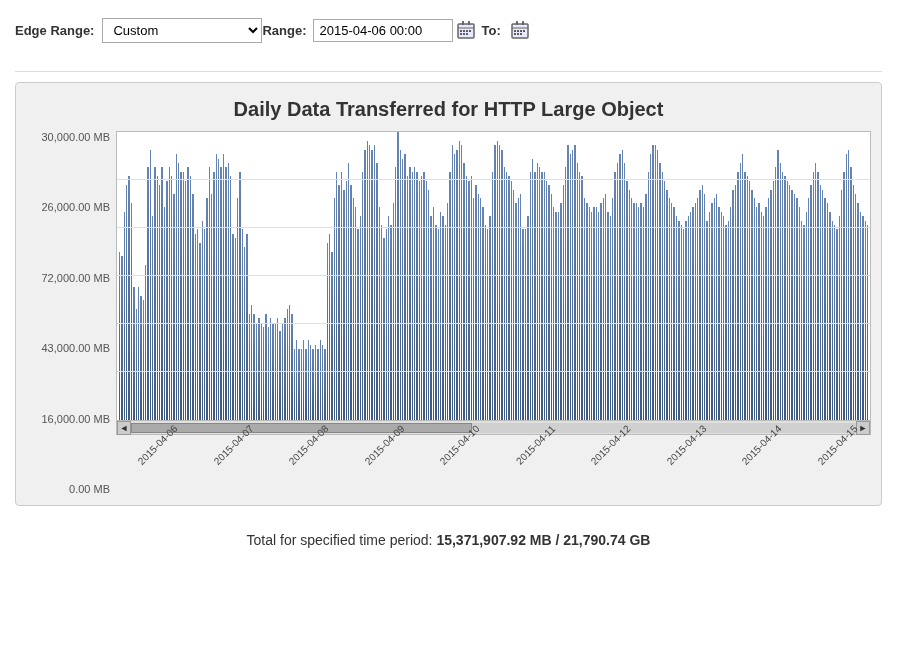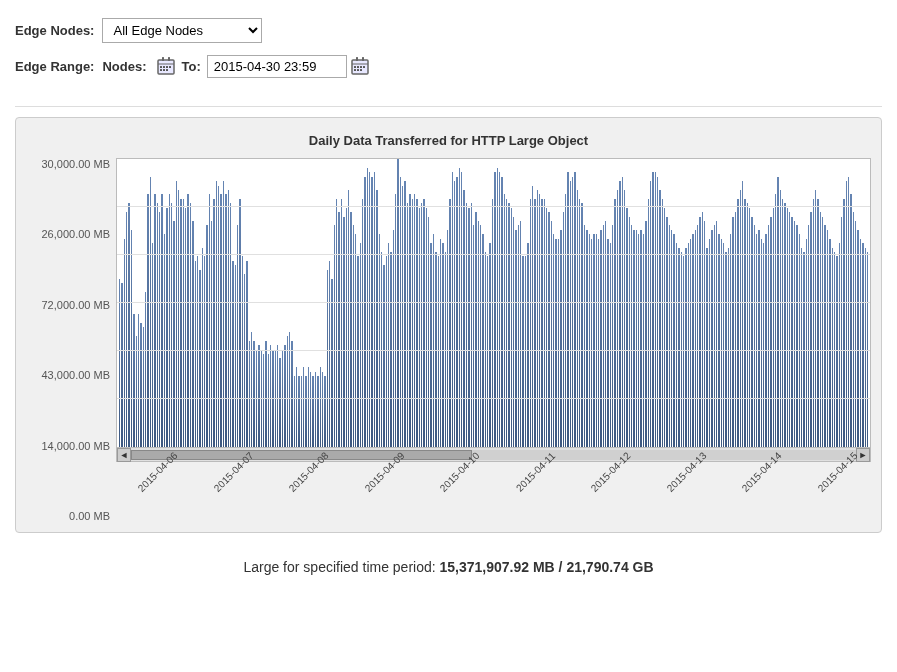--- a/index.html
+++ b/index.html
@@ -61,21 +61,21 @@
     }
     .chart-container {
       margin: 10px 0;
       border: 1px solid #ccc;
       border-radius: 4px;
       background: #f0f0f0;
       padding: 15px 10px 10px 10px;
     }
     .chart-title {
       text-align: center;
-      font-size: 13px;
+      font-size: 20px;
       font-weight: bold;
       margin-bottom: 10px;
     }
     .chart-area {
       display: flex;
       align-items: stretch;
     }
     .y-axis {
       display: flex;
       flex-direction: column;
@@ -197,43 +197,45 @@
       border: none;
       border-top: 1px solid #ddd;
       margin: 8px 0;
     }
   </style>
 </head>
 <body>
 
 <div class="controls">
   <div class="control-row">
-    <span class="control-label">Edge Nodes:</span>
-    <select><option>All Edge Nodes</option></select>
-  </div>
-  <div class="control-row">
     <span class="control-label">Edge Range:</span>
-    <span class="from-label">Nodes:</span>
+    <select>
+      <option>Custom</option>
+      <option>Last 7 Days</option>
+      <option>Last 30 Days</option>
+      <option>Last 90 Days</option>
+    </select>
+    <span class="from-label">Range:</span>
+    <input class="date-input" type="text" value="2015-04-06 00:00" style="">
     <span class="cal-icon" title="calendar">
       <svg viewBox="0 0 20 20" fill="none" xmlns="http://www.w3.org/2000/svg">
         <rect x="2" y="4" width="16" height="14" rx="1" stroke="#666" stroke-width="1.5" fill="#e8e8ff"></rect>
         <line x1="2" y1="8" x2="18" y2="8" stroke="#666" stroke-width="1"></line>
         <rect x="6" y="1" width="2" height="4" rx="0.5" fill="#666"></rect>
         <rect x="12" y="1" width="2" height="4" rx="0.5" fill="#666"></rect>
         <rect x="4" y="10" width="2" height="2" rx="0.2" fill="#555"></rect>
         <rect x="7" y="10" width="2" height="2" rx="0.2" fill="#555"></rect>
         <rect x="10" y="10" width="2" height="2" rx="0.2" fill="#555"></rect>
         <rect x="13" y="10" width="2" height="2" rx="0.2" fill="#555"></rect>
         <rect x="4" y="13" width="2" height="2" rx="0.2" fill="#555"></rect>
         <rect x="7" y="13" width="2" height="2" rx="0.2" fill="#555"></rect>
         <rect x="10" y="13" width="2" height="2" rx="0.2" fill="#555"></rect>
       </svg>
     </span>
     <span class="to-label">To:</span>
-    <input class="date-input" type="text" value="2015-04-30 23:59" style="">
     <span class="cal-icon" title="calendar">
       <svg viewBox="0 0 20 20" fill="none" xmlns="http://www.w3.org/2000/svg">
         <rect x="2" y="4" width="16" height="14" rx="1" stroke="#666" stroke-width="1.5" fill="#e8e8ff"></rect>
         <line x1="2" y1="8" x2="18" y2="8" stroke="#666" stroke-width="1"></line>
         <rect x="6" y="1" width="2" height="4" rx="0.5" fill="#666"></rect>
         <rect x="12" y="1" width="2" height="4" rx="0.5" fill="#666"></rect>
         <rect x="4" y="10" width="2" height="2" rx="0.2" fill="#555"></rect>
         <rect x="7" y="10" width="2" height="2" rx="0.2" fill="#555"></rect>
         <rect x="10" y="10" width="2" height="2" rx="0.2" fill="#555"></rect>
         <rect x="13" y="10" width="2" height="2" rx="0.2" fill="#555"></rect>
@@ -249,21 +251,21 @@
 
 <div class="chart-container">
   <div class="chart-title">Daily Data Transferred for HTTP Large Object</div>
   <div class="chart-area">
 
     <div class="y-axis" id="y-axis">
         <div class="y-label">30,000.00 MB</div>
         <div class="y-label">26,000.00 MB</div>
         <div class="y-label">72,000.00 MB</div>
         <div class="y-label">43,000.00 MB</div>
-        <div class="y-label">14,000.00 MB</div>
+        <div class="y-label">16,000.00 MB</div>
         <div class="y-label">0.00 MB</div>
       </div>
 
     <div class="chart-plot-wrap">
       <div class="chart-plot" id="chart-plot">
 
         <div class="bars-wrapper" id="bars-wrapper">
             <div class="bar" style="height: 58.4615%;"></div>
             <div class="bar" style="height: 56.9231%;"></div>
             <div class="bar" style="height: 72.3077%;"></div>
@@ -608,15 +610,15 @@
           <span class="x-label-item">2015-04-12</span>
           <span class="x-label-item">2015-04-13</span>
           <span class="x-label-item">2015-04-14</span>
           <span class="x-label-item">2015-04-15</span>
         </div>
     </div>
   </div>
 </div>
 
 <div class="total-line">
-  <span>Large for specified time period:</span>
+  <span>Total for specified time period:</span>
   <strong>15,371,907.92 MB / 21,790.74 GB</strong>
 </div>
 
 </body></html>

